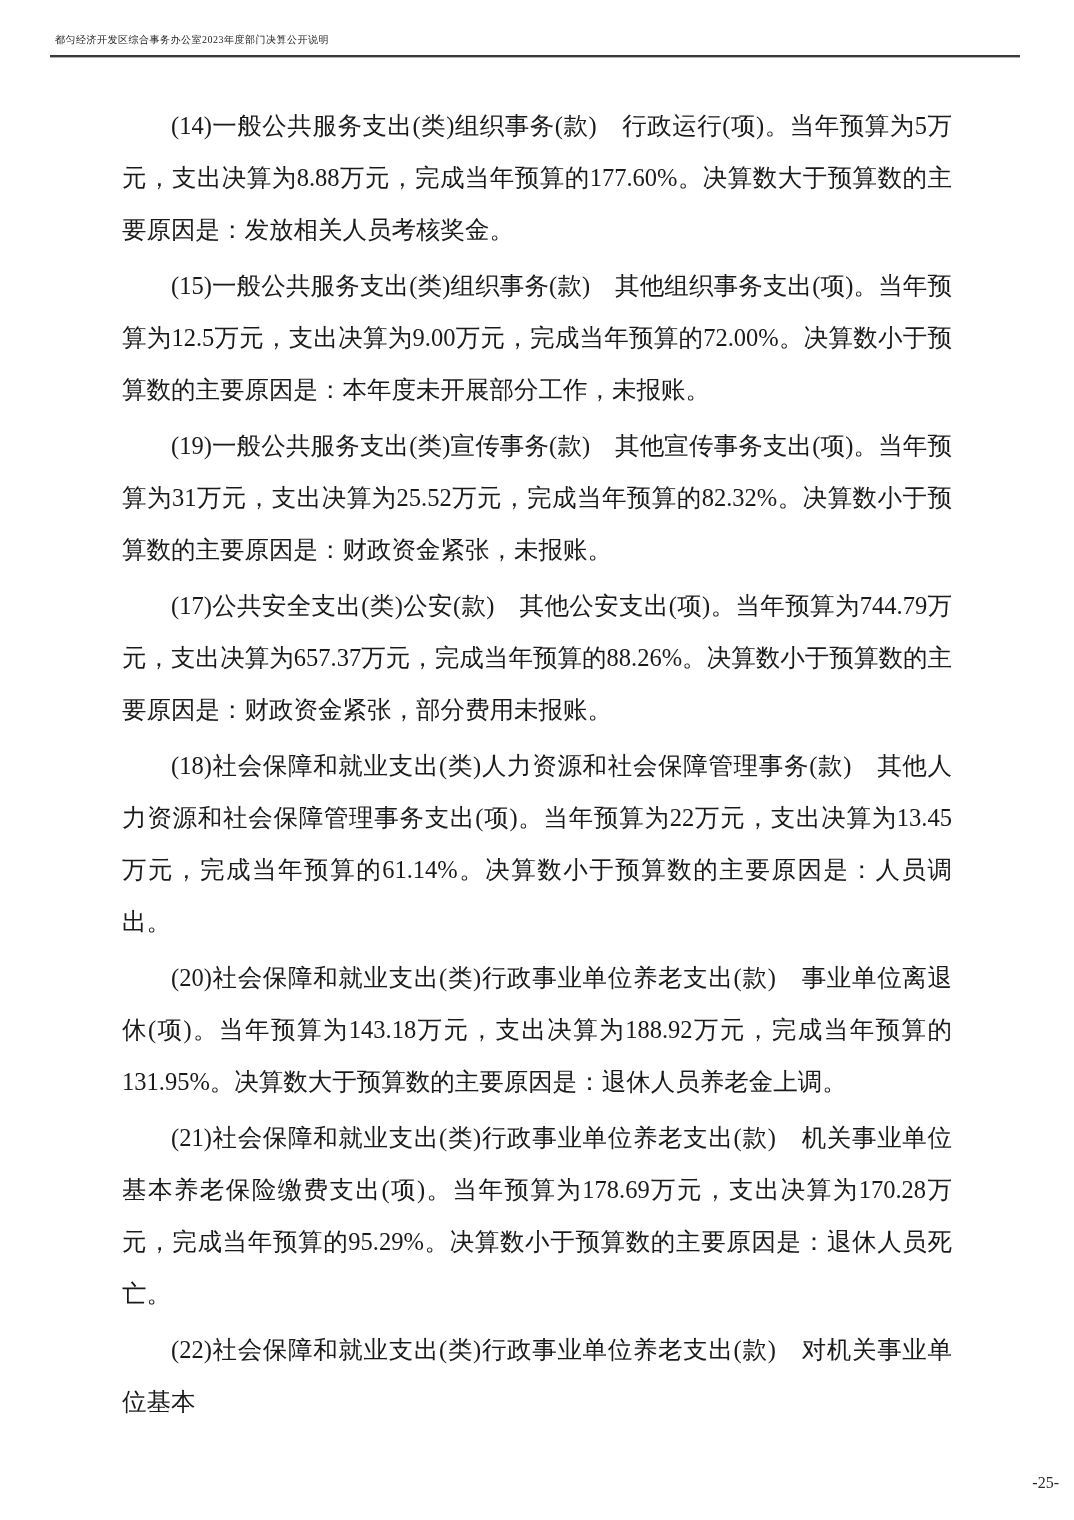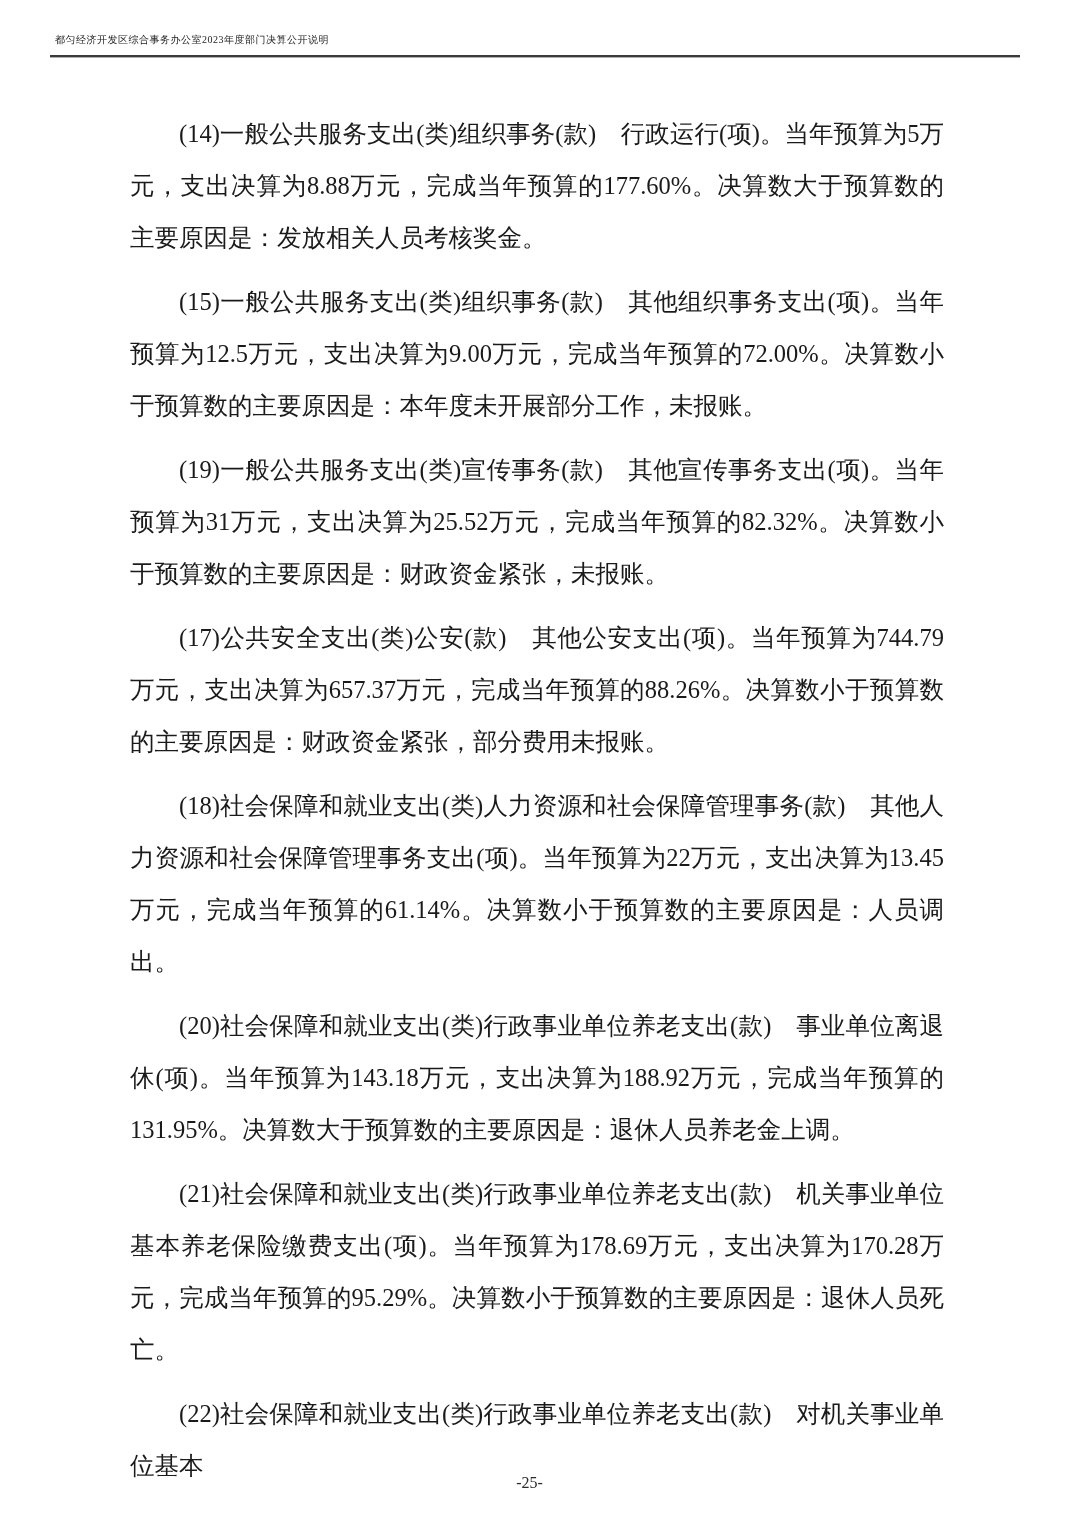--- a/index.html
+++ b/index.html
@@ -38,30 +38,30 @@
   .doc-body {
     position: absolute;
     left: 118px;
     right: 118px;
     top: 96px;
     font-size: 24.5px;
     line-height: 52px;
     text-align: justify;
   }
   .doc-body p {
-    margin: 12px;
+    margin: 4px;
     padding: 0;
     text-indent: 2em;
   }
   .page-footer {
     position: absolute;
     left: 0;
     right: 15px;
     top: 1474px;
-    text-align: center;
+    text-align: right;
     font-size: 16px;
     color: #2a2a2a;
   }
 </style>
 </head>
 <body>
 
 <div class="page">
 
   <div class="header-title">都匀经济开发区综合事务办公室2023年度部门决算公开说明</div>

